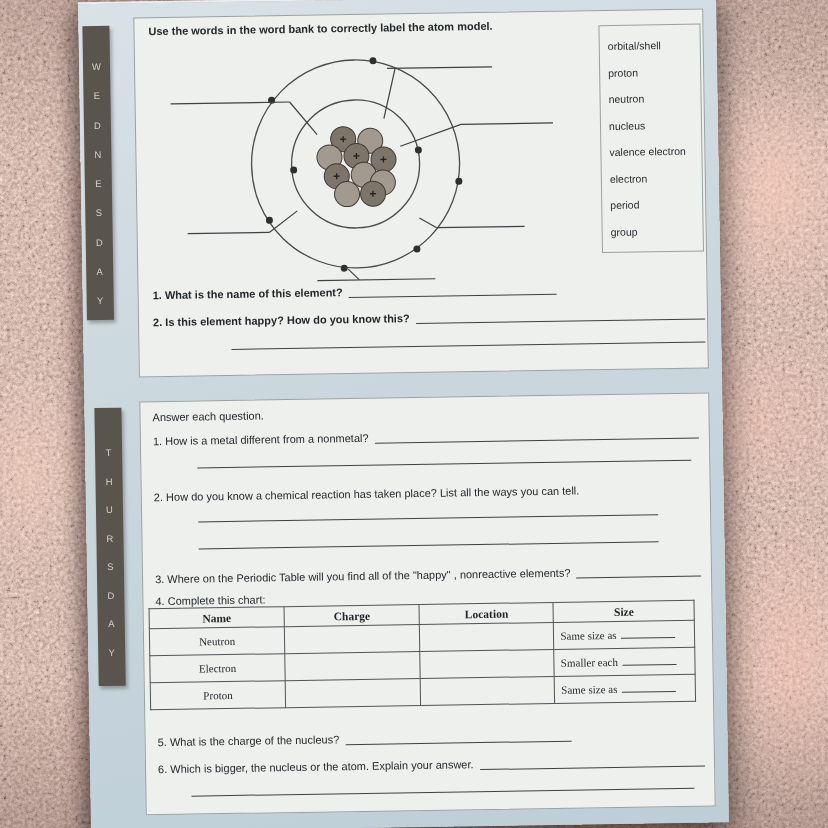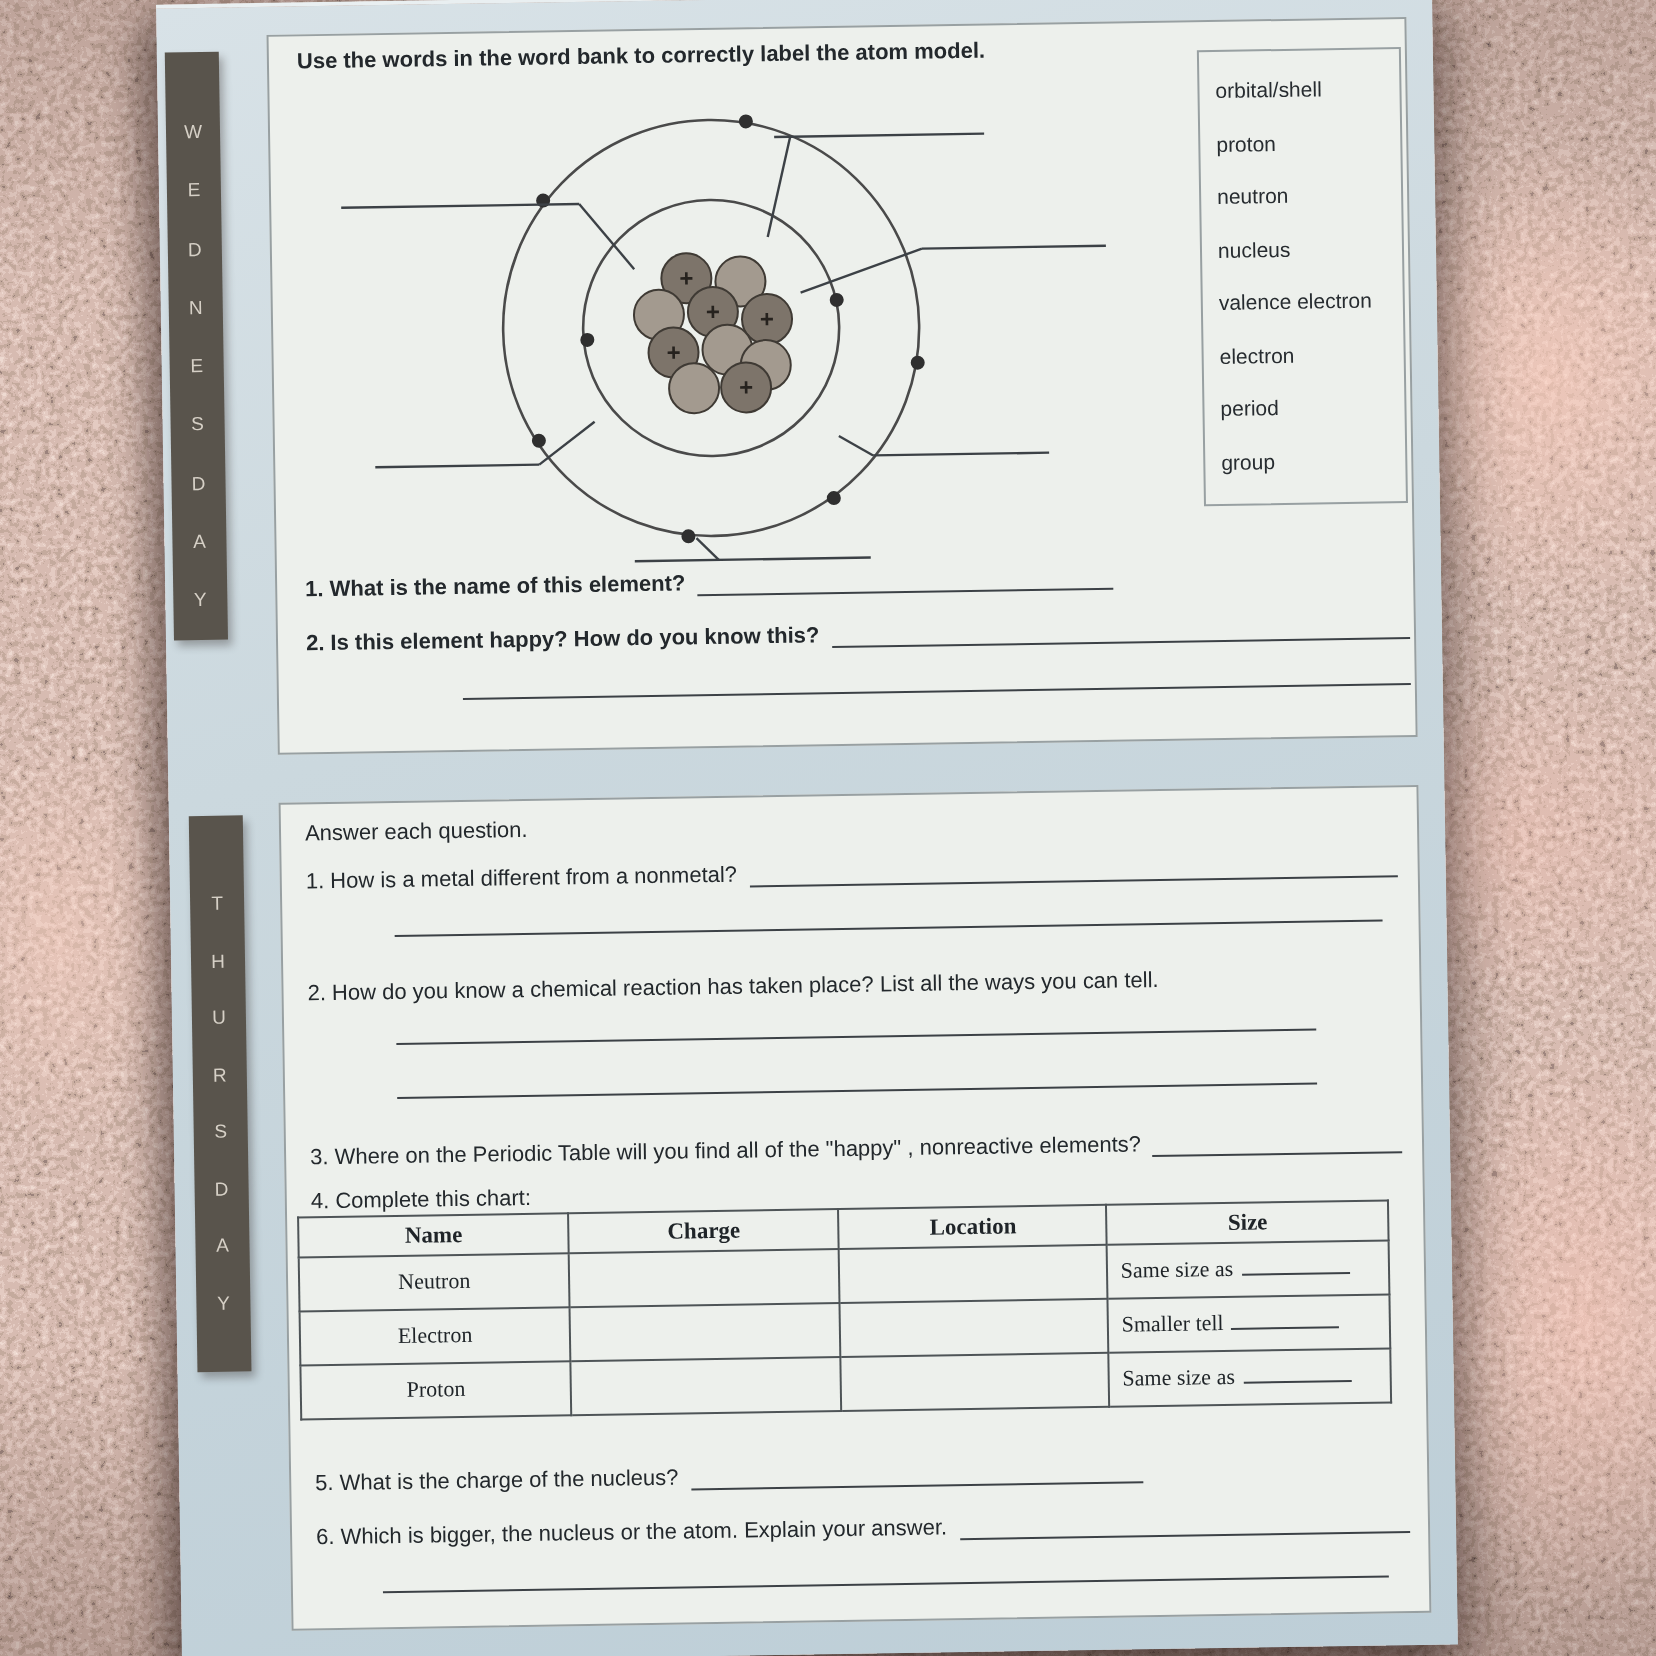--- a/index.html
+++ b/index.html
@@ -221,21 +221,21 @@
           <tr>
             <td class="c-name">Neutron</td>
             <td class="c-charge"></td>
             <td class="c-loc"></td>
             <td class="c-size"><span>Same size as</span><span class="cell-line"></span></td>
           </tr>
           <tr>
             <td class="c-name">Electron</td>
             <td class="c-charge"></td>
             <td class="c-loc"></td>
-            <td class="c-size"><span>Smaller tell</span><span class="cell-line"></span></td>
+            <td class="c-size"><span>Smaller each</span><span class="cell-line"></span></td>
           </tr>
           <tr>
             <td class="c-name">Proton</td>
             <td class="c-charge"></td>
             <td class="c-loc"></td>
             <td class="c-size"><span>Same size as</span><span class="cell-line"></span></td>
           </tr>
         </tbody>
       </table>
 

